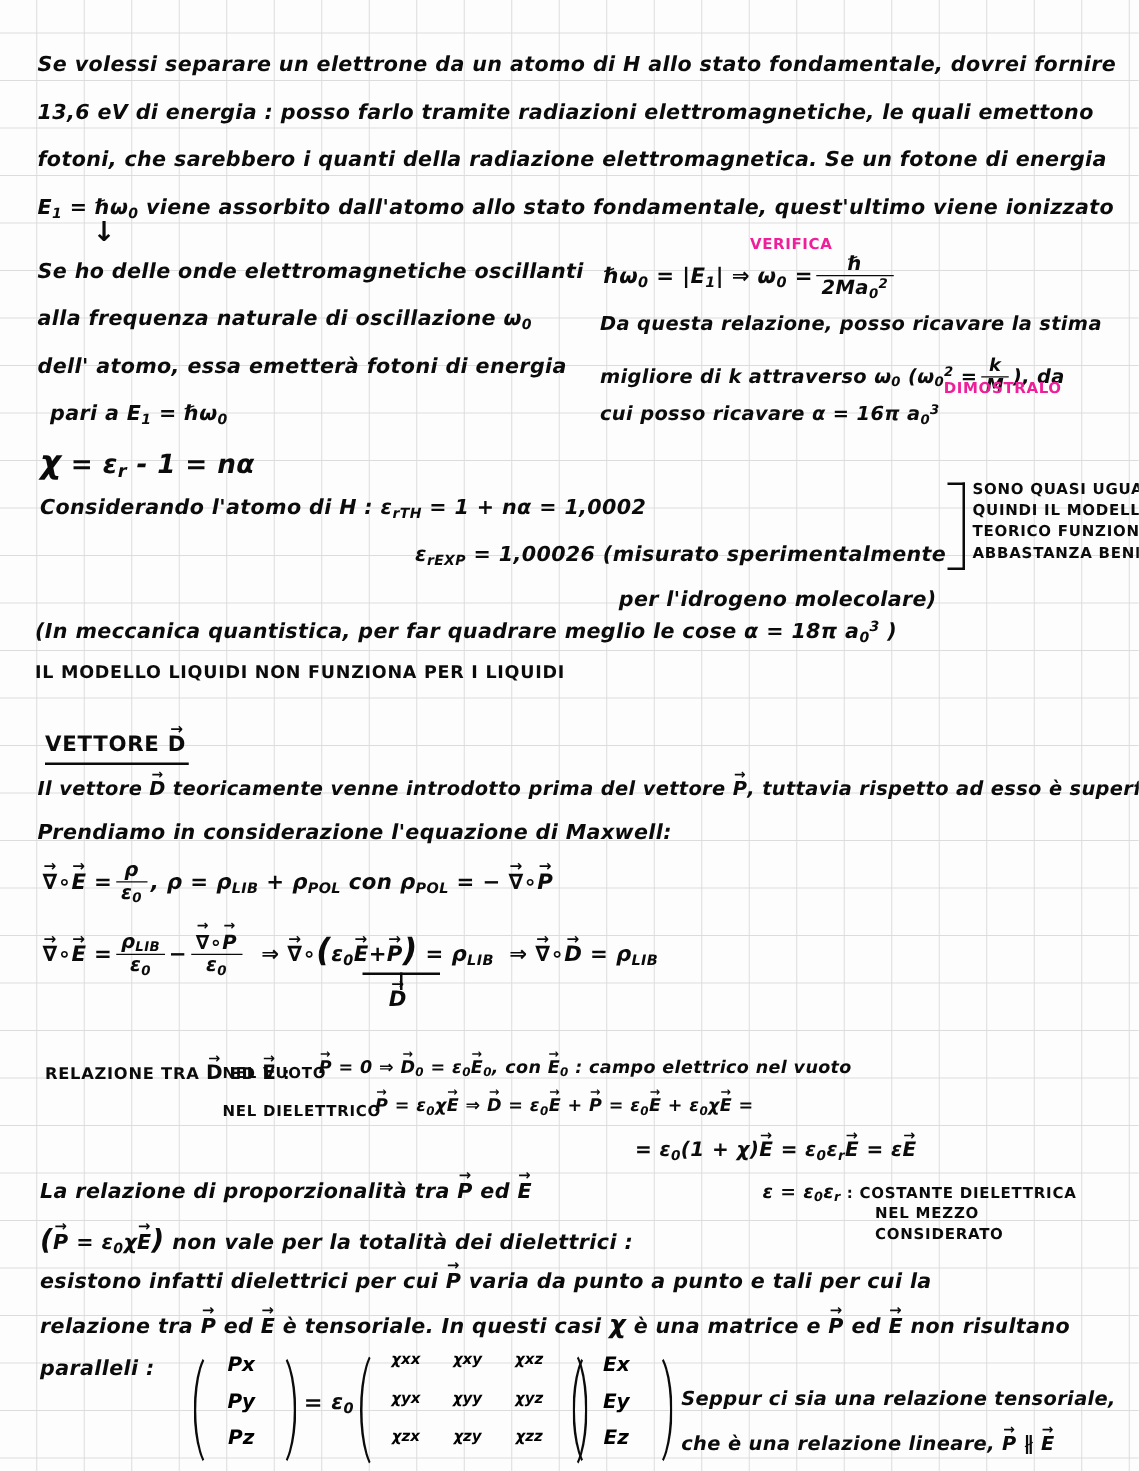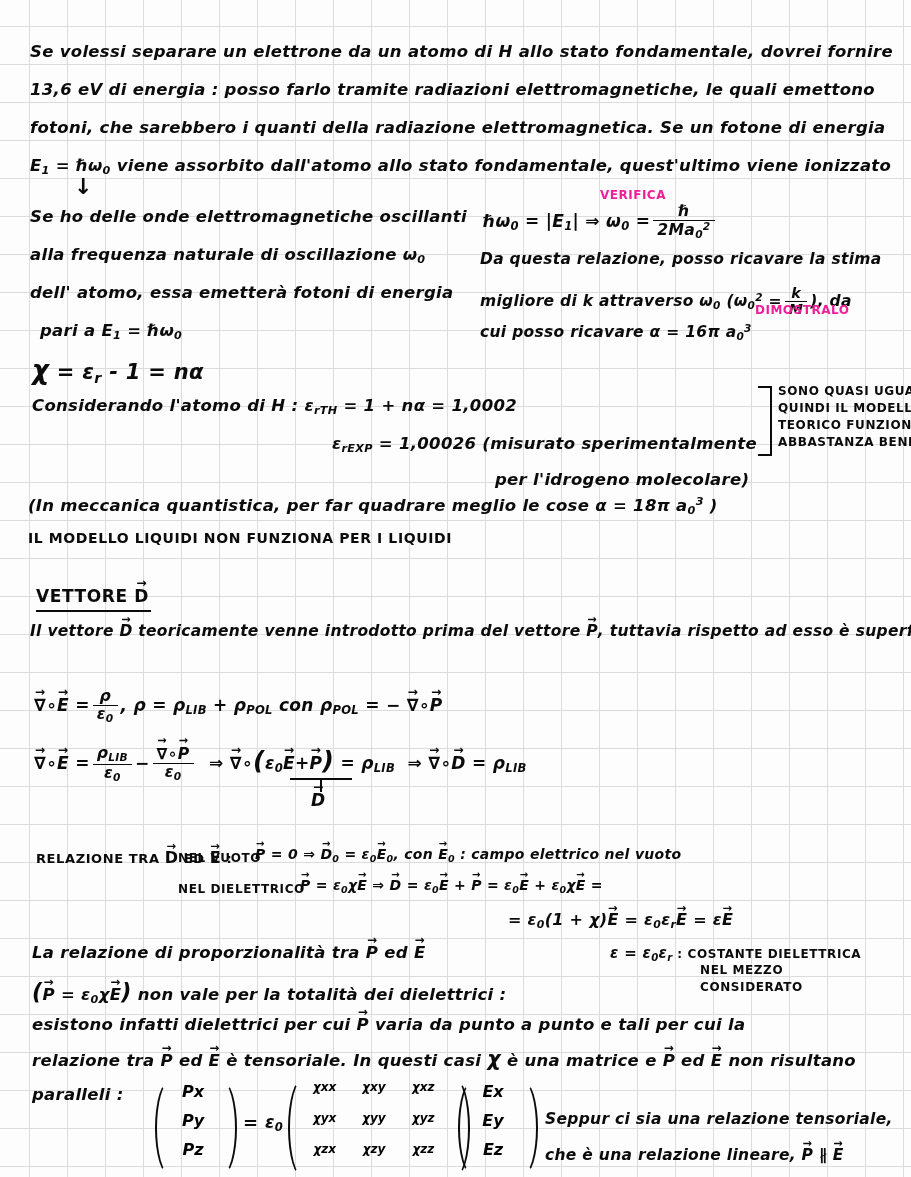--- a/index.html
+++ b/index.html
@@ -143,20 +143,21 @@
   <div class="ink caps" style="left:28px;top:530px;font-size:14px;">IL MODELLO LIQUIDI NON FUNZIONA PER I LIQUIDI</div>
 
   <div class="ink caps" style="left:36px;top:586px;font-size:17px;">
     <span>VETTORE</span>&nbsp;<span class="vec" style="font-weight:700;">D</span>
   </div>
   <div class="rule" style="left:36px;top:610px;width:115px;"></div>
 
   <div class="ink hw small-line" style="left:30px;top:622px;">
     <span>Il vettore </span><span class="vec">D</span><span> teoricamente venne introdotto prima del vettore </span><span class="vec">P</span><span>, tuttavia rispetto ad esso è superfluo</span>
   </div>
+  <div class="ink hw body-line" style="left:30px;top:656px;">Prendiamo in considerazione l'equazione di Maxwell:</div>
 
   <div class="ink hw eq" style="left:34px;top:688px;">
     <span class="vec">∇</span><span>∘</span><span class="vec">E</span>&nbsp;<span>=</span><span class="frac"><span class="num">ρ</span><span class="den"><span>ε</span><span class="sub">0</span></span></span><span>, ρ = ρ</span><span class="sub">LIB</span><span> + ρ</span><span class="sub">POL</span><span>  con  ρ</span><span class="sub">POL</span><span> = − </span><span class="vec">∇</span><span>∘</span><span class="vec">P</span>
   </div>
 
   <div class="ink hw eq" style="left:34px;top:745px;">
     <span class="vec">∇</span><span>∘</span><span class="vec">E</span>&nbsp;<span>=</span><span class="frac"><span class="num"><span>ρ</span><span class="sub">LIB</span></span><span class="den"><span>ε</span><span class="sub">0</span></span></span><span>−</span><span class="frac"><span class="num"><span class="vec">∇</span><span>∘</span><span class="vec">P</span></span><span class="den"><span>ε</span><span class="sub">0</span></span></span>&nbsp;&nbsp;<span>⇒</span>&nbsp;<span class="vec">∇</span><span>∘</span><span style="font-size:1.5em;">(</span><span>ε</span><span class="sub">0</span><span class="vec">E</span><span>+</span><span class="vec">P</span><span style="font-size:1.5em;">)</span>&nbsp;<span>= ρ</span><span class="sub">LIB</span>&nbsp;&nbsp;<span>⇒</span>&nbsp;<span class="vec">∇</span><span>∘</span><span class="vec">D</span>&nbsp;<span>= ρ</span><span class="sub">LIB</span>
   </div>
 
   <div class="underbrace-line" style="left:290px;top:778px;width:62px;"></div>

